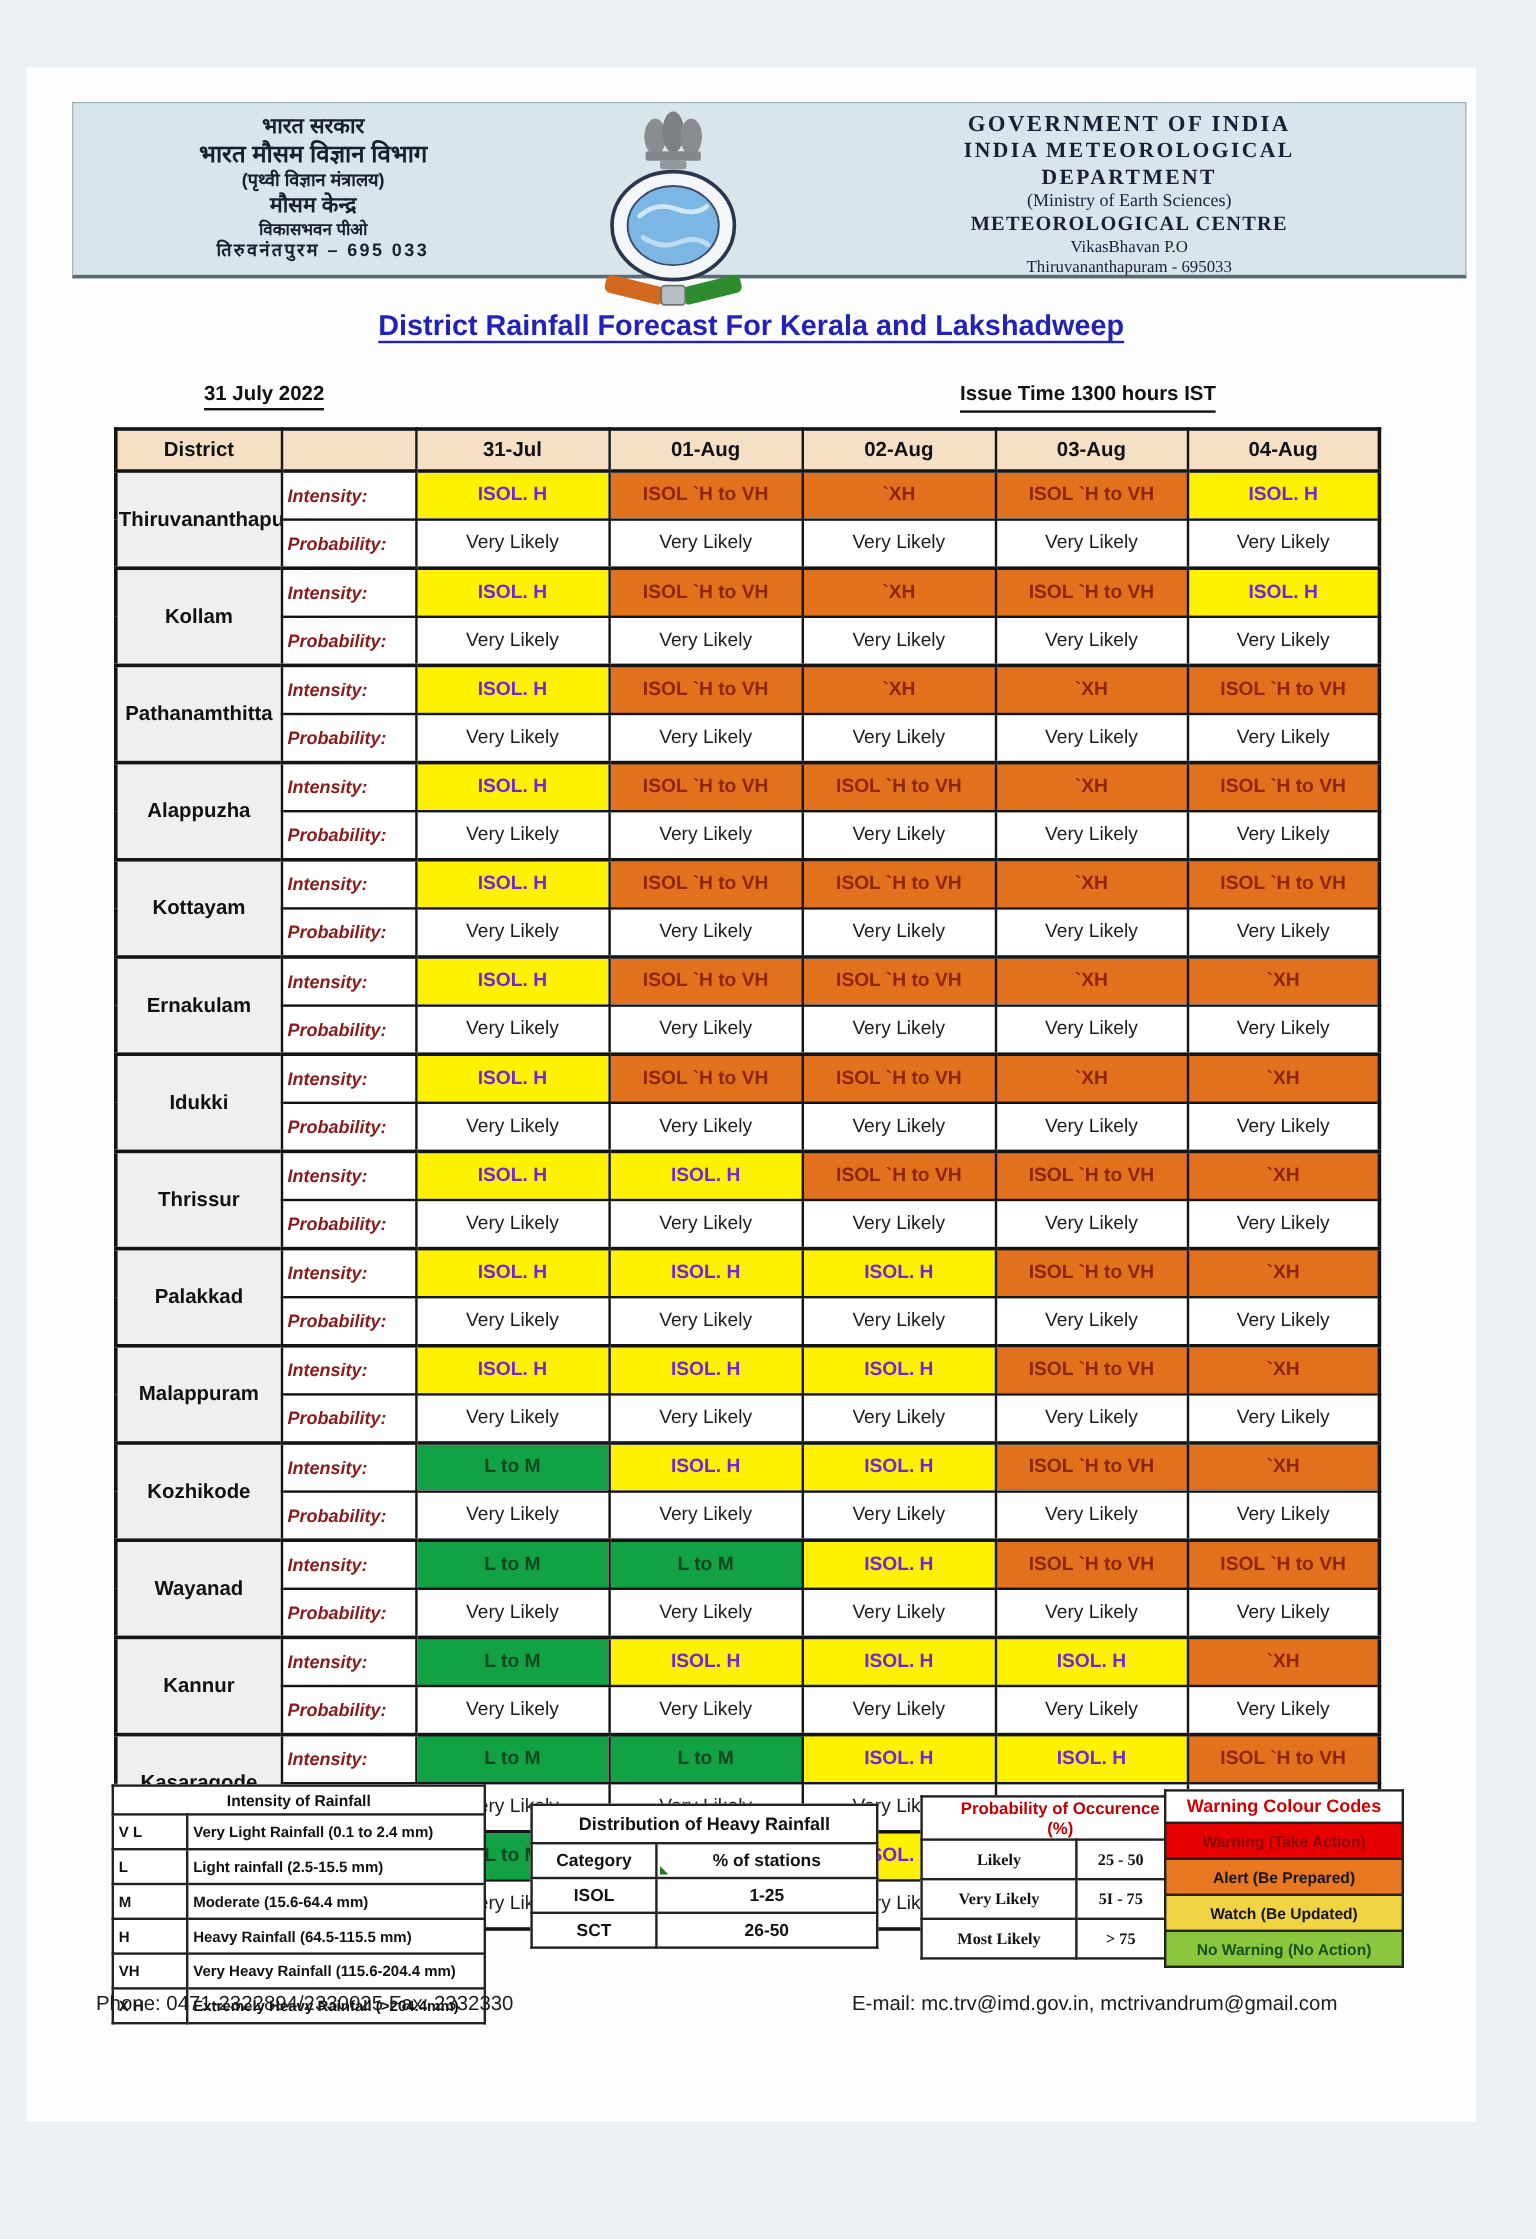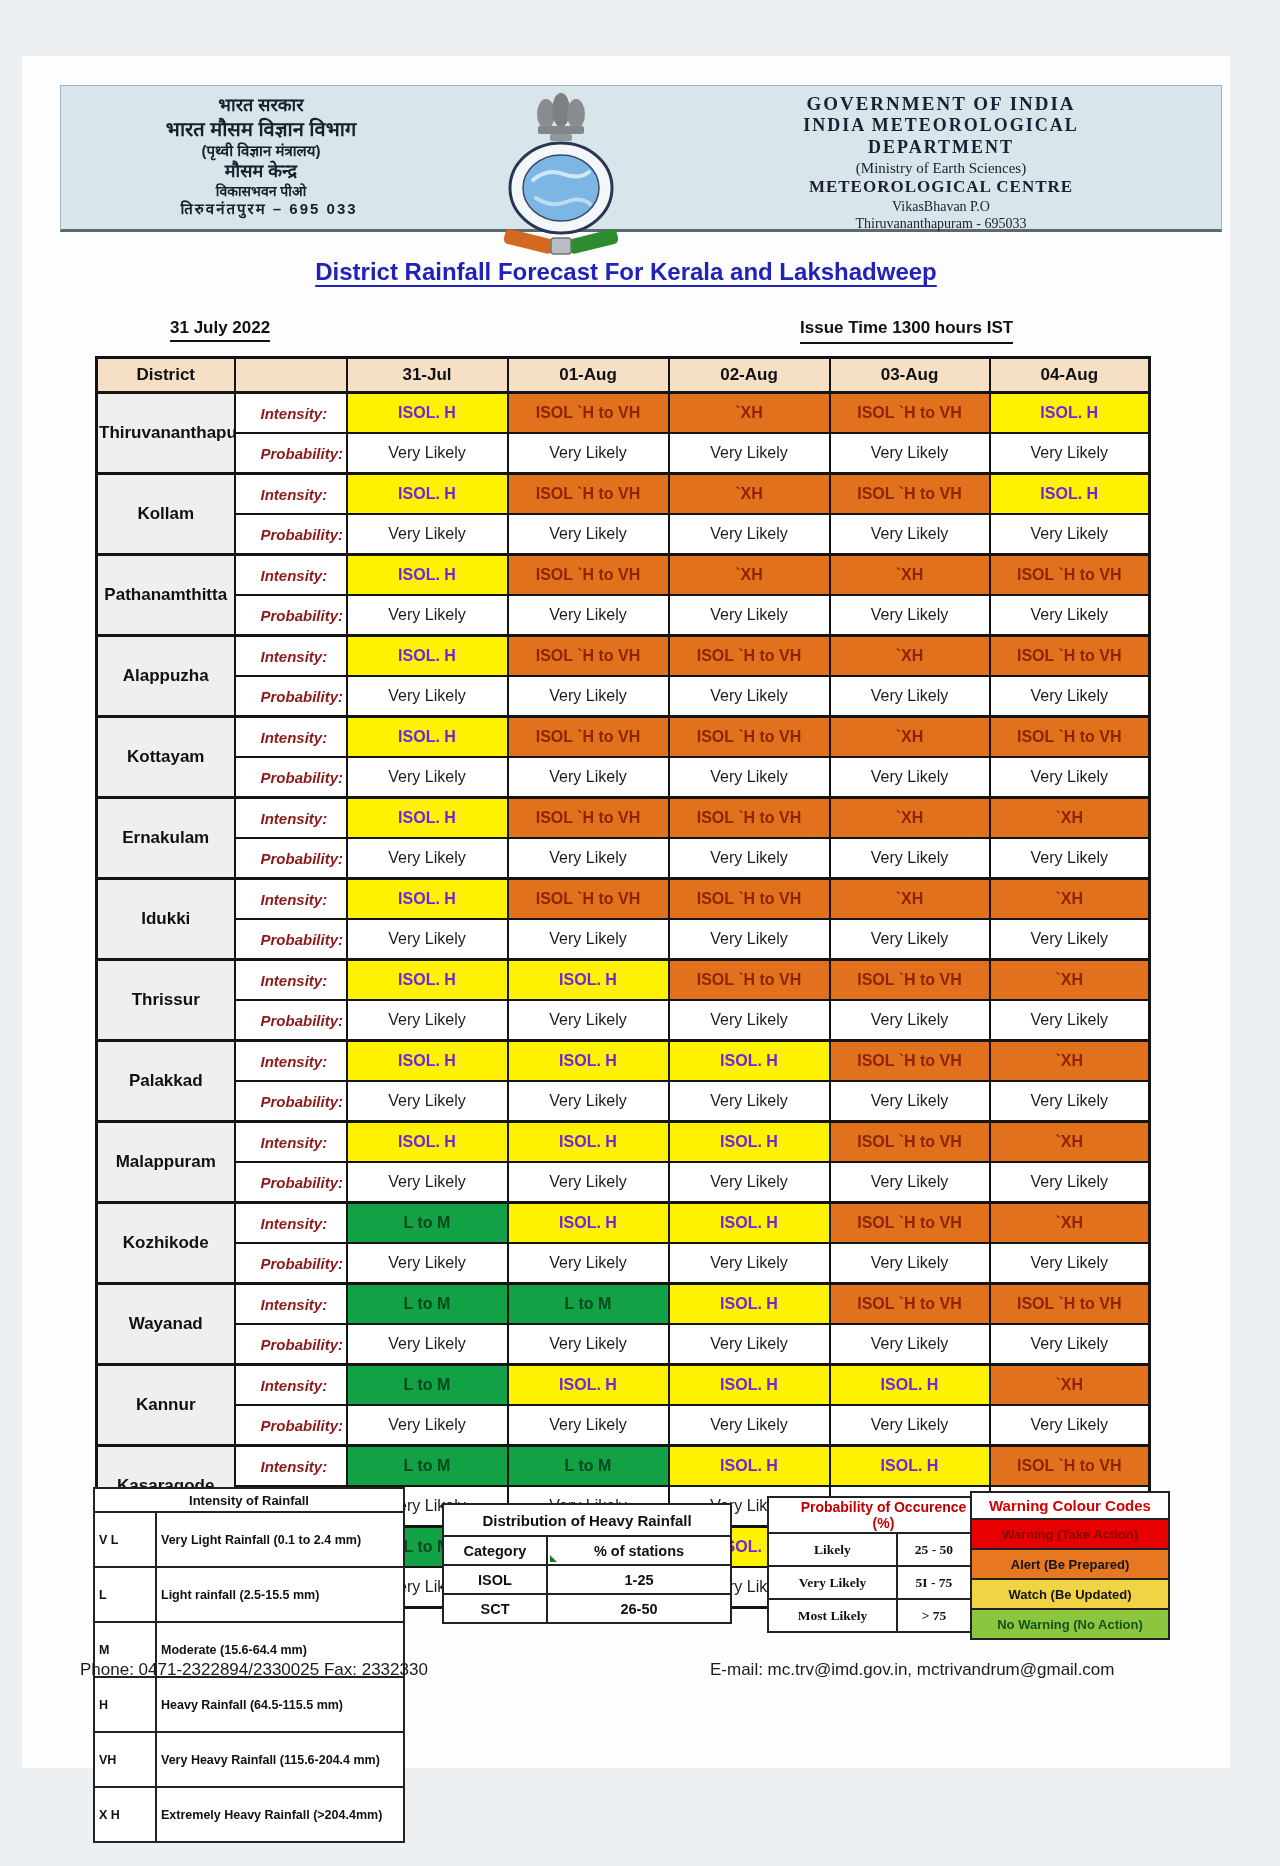--- a/index.html
+++ b/index.html
@@ -68,33 +68,33 @@
   }
   td.district{
     background:#f0efee;font-size:17px;font-weight:bold;color:#111;text-align:center;
     white-space:normal;word-wrap:break-word;overflow-wrap:anywhere;line-height:1.2;
     border-bottom:3px solid #141414;border-top:3px solid #141414;
   }
   tr.d-start td{border-top:3px solid #141414;}
   tr.d-end td{border-bottom:3px solid #141414;}
   td.rowlab{
     height:36px;background:#fff;color:#8b1a1a;font-size:15px;font-weight:bold;font-style:italic;
-    padding-left:25px;text-align:left;
+    padding-left:4px;text-align:left;
   }
   td.val{height:36px;text-align:center;font-size:16px;font-weight:bold;}
   td.prob{height:36px;text-align:center;font-size:16px;color:#1c1c1c;background:#fff;font-weight:500;}
   .cell-yellow{background:#fff200;color:#6d28d9;}
   .cell-orange{background:#e2711d;color:#8c2500;}
   .cell-green{background:#13a145;color:#06491e;}
   
   .legend{position:absolute;border-collapse:collapse;background:#fff;}
   .legend td,.legend th{border:2px solid #222;color:#111;}
   table.int-legend{left:71px;top:1431px;width:312px;}
   table.int-legend th{font-size:13px;font-weight:bold;height:20px;}
-  table.int-legend td{font-size:12.5px;font-weight:bold;height:19px;padding:17px 4px;}
+  table.int-legend td{font-size:12.5px;font-weight:bold;height:19px;padding:4px 4px;}
   table.int-legend td.code{width:52px;}
   table.dist-legend{left:420px;top:1447px;width:290px;}
   table.dist-legend th.big{font-size:15px;font-weight:bold;height:28px;}
   table.dist-legend td{font-size:14.5px;font-weight:bold;height:25px;text-align:center;position:relative;}
   .marker{position:absolute;left:2px;bottom:2px;width:0;height:0;
     border-left:7px solid #1c7a1c;border-top:7px solid transparent;}
   table.prob-legend{left:745px;top:1440px;width:205px;}
   table.prob-legend th{font-size:14px;font-weight:bold;color:#c00000;height:26px;padding-left:29px;}
   table.prob-legend td{font-size:13.5px;font-weight:bold;height:29px;text-align:center;font-family:Liberation Serif, serif;}
   table.warn-legend{left:948px;top:1435px;width:200px;}

